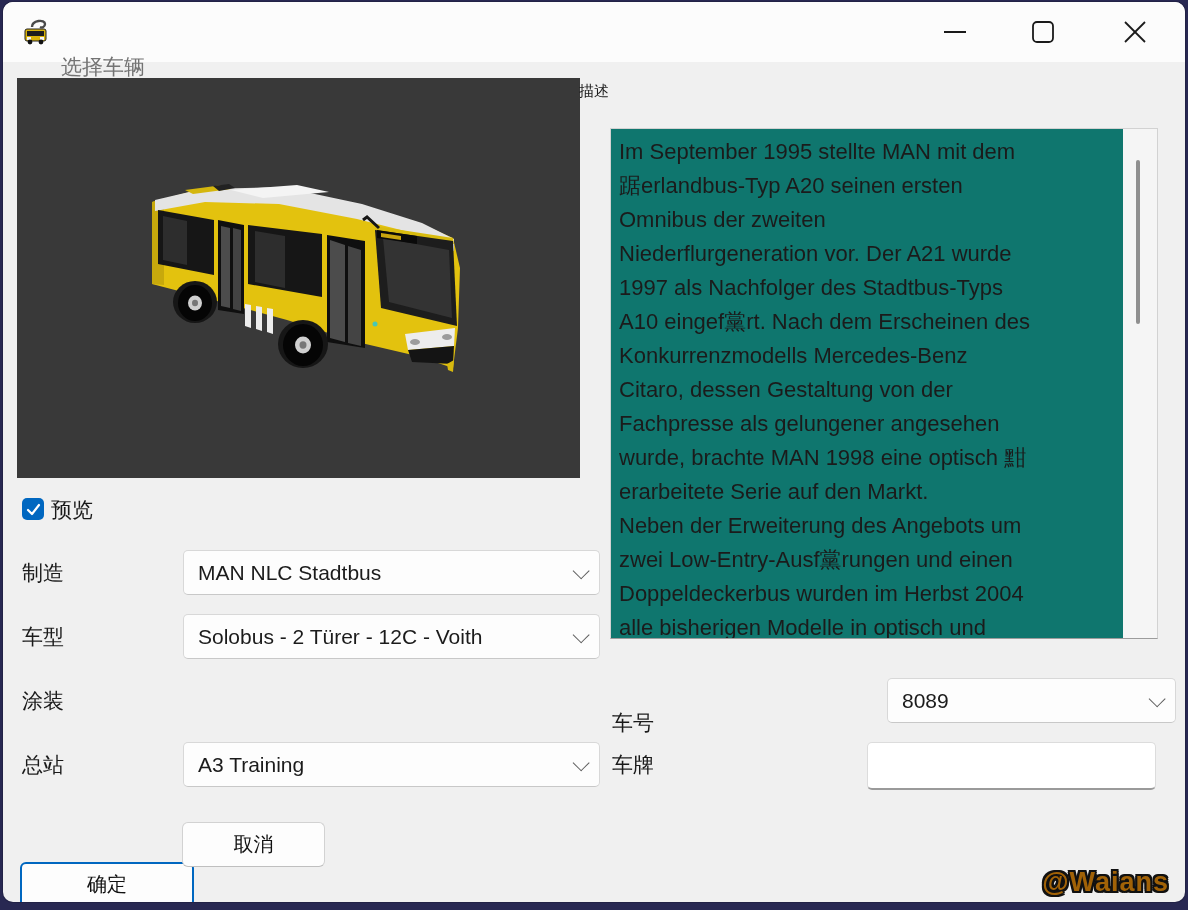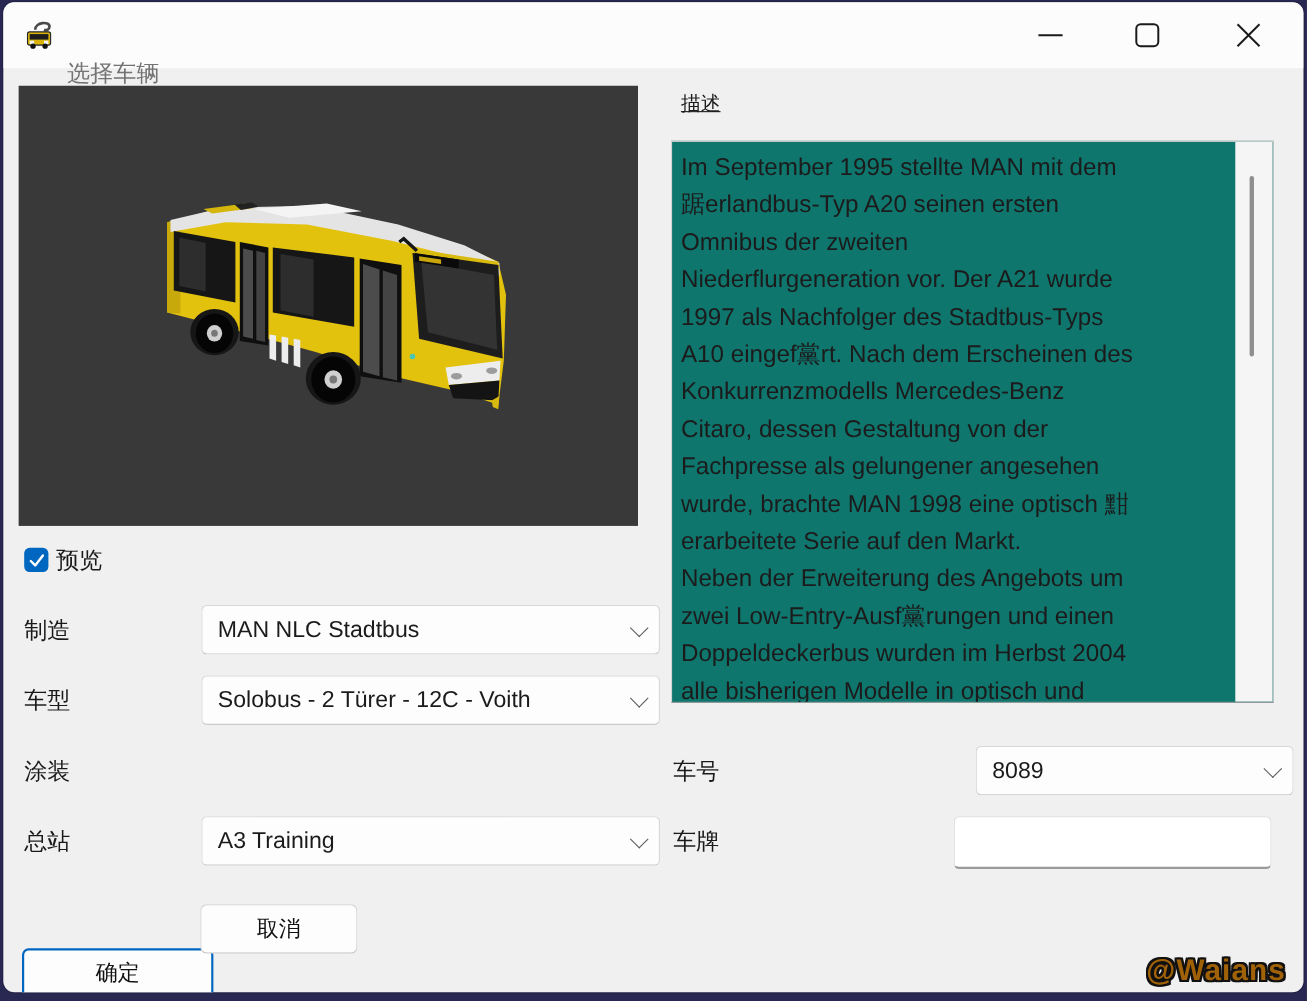--- a/index.html
+++ b/index.html
@@ -24,21 +24,21 @@
     height:45px;display:flex;align-items:center;}
   .combo{position:absolute;height:45px;background:#fdfdfd;border:1px solid #d8d8d8;
     border-bottom-color:#c8c8c8;border-radius:5px;box-sizing:border-box;
     display:flex;align-items:center;padding:0 14px;margin-left:20px;}
   .combo .val{font-size:21px;color:#1b1b1b;flex:1;white-space:nowrap;overflow:hidden;}
   .chev{width:11px;height:11px;border-right:1.8px solid #5c5c5c;border-bottom:1.8px solid #5c5c5c;
     transform:rotate(45deg) translateY(-3px);flex:none;}
   .combo-left{left:160px;width:417px;}
   .combo-right{left:864px;width:289px;}
   
-  .desc-label{position:absolute;left:616px;top:80px;font-size:18px;color:#1a1a1a;text-decoration:underline;}
+  .desc-label{position:absolute;left:576px;top:80px;font-size:15px;color:#1a1a1a;}
   .desc-box{position:absolute;left:607px;top:126px;width:548px;height:511px;background:#0f766e;
     border:1px solid #d2d2d2;border-bottom-color:#9c9c9c;box-sizing:border-box;overflow:hidden;}
   .desc-text{position:absolute;left:8px;top:6px;right:40px;bottom:0;font-size:22px;
     line-height:34px;color:#1b1b1b;white-space:pre-line;overflow:hidden;}
   .desc-gutter{position:absolute;top:0;right:0;bottom:0;width:34px;background:#f5f5f5;}
   .desc-thumb{position:absolute;right:17px;top:31px;width:4px;height:164px;background:#8f8f8f;border-radius:2px;}
   
   .textbox{position:absolute;left:864px;top:740px;width:289px;height:48px;background:#ffffff;
     border:1px solid #dcdcdc;border-bottom:2px solid #9a9a9a;border-radius:5px;box-sizing:border-box;
     font-size:21px;color:#1b1b1b;padding:0 12px;outline:none;font-family:"Liberation Sans",sans-serif;}
@@ -184,21 +184,21 @@
 wurde, brachte MAN 1998 eine optisch 黚
 erarbeitete Serie auf den Markt.
 Neben der Erweiterung des Angebots um
 zwei Low-Entry-Ausf黨rungen und einen
 Doppeldeckerbus wurden im Herbst 2004
 alle bisherigen Modelle in optisch und</div>
     <div class="desc-gutter"></div>
     <div class="desc-thumb"></div>
   </div>
 
-  <div class="row-label" style="left:609px;top:676px">车号</div>
+  <div class="row-label" style="left:609px;top:698px">车号</div>
   <div class="combo combo-right" style="top:676px">
     <span class="val">8089</span>
     <span class="chev"></span>
   </div>
 
   <div class="row-label" style="left:609px;top:740px">车牌</div>
   <input class="textbox" type="text" value="" style="">
 
   <div class="btn btn-ok">
     <span>确定</span>

